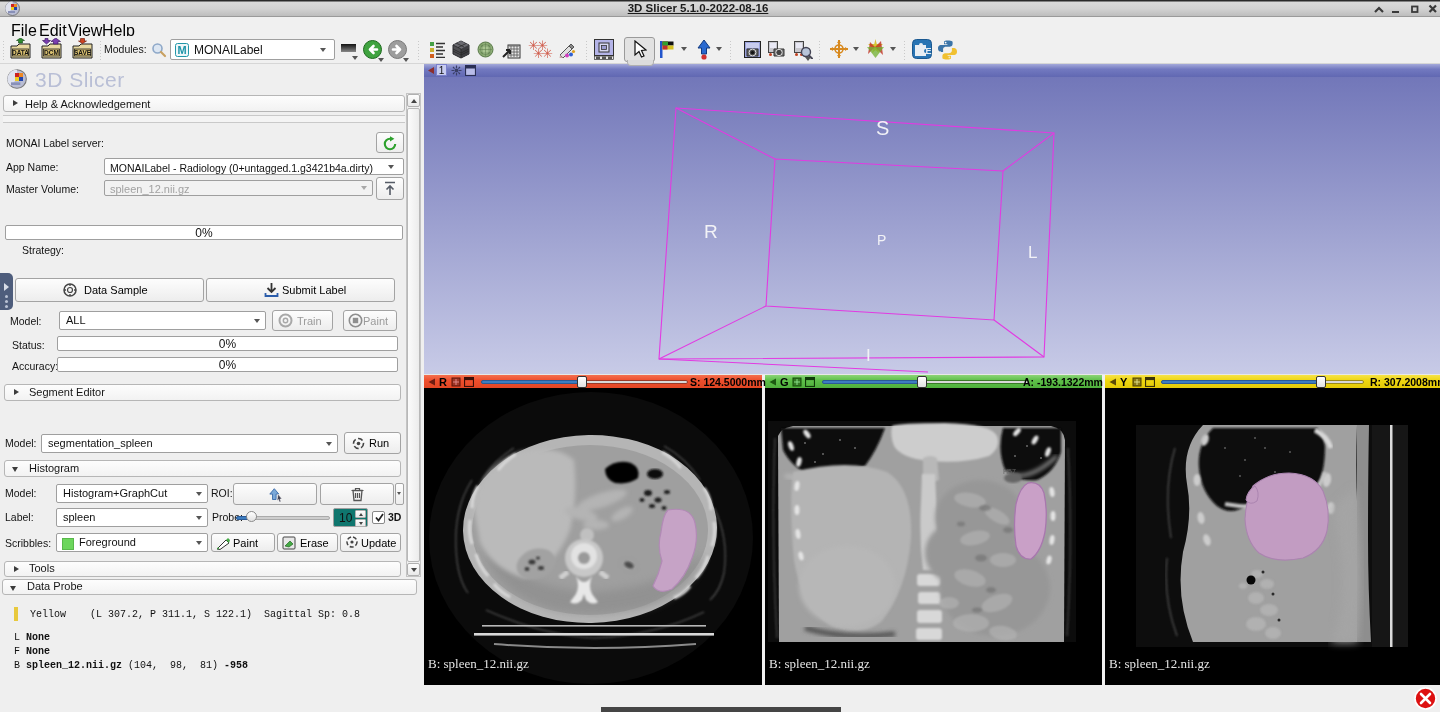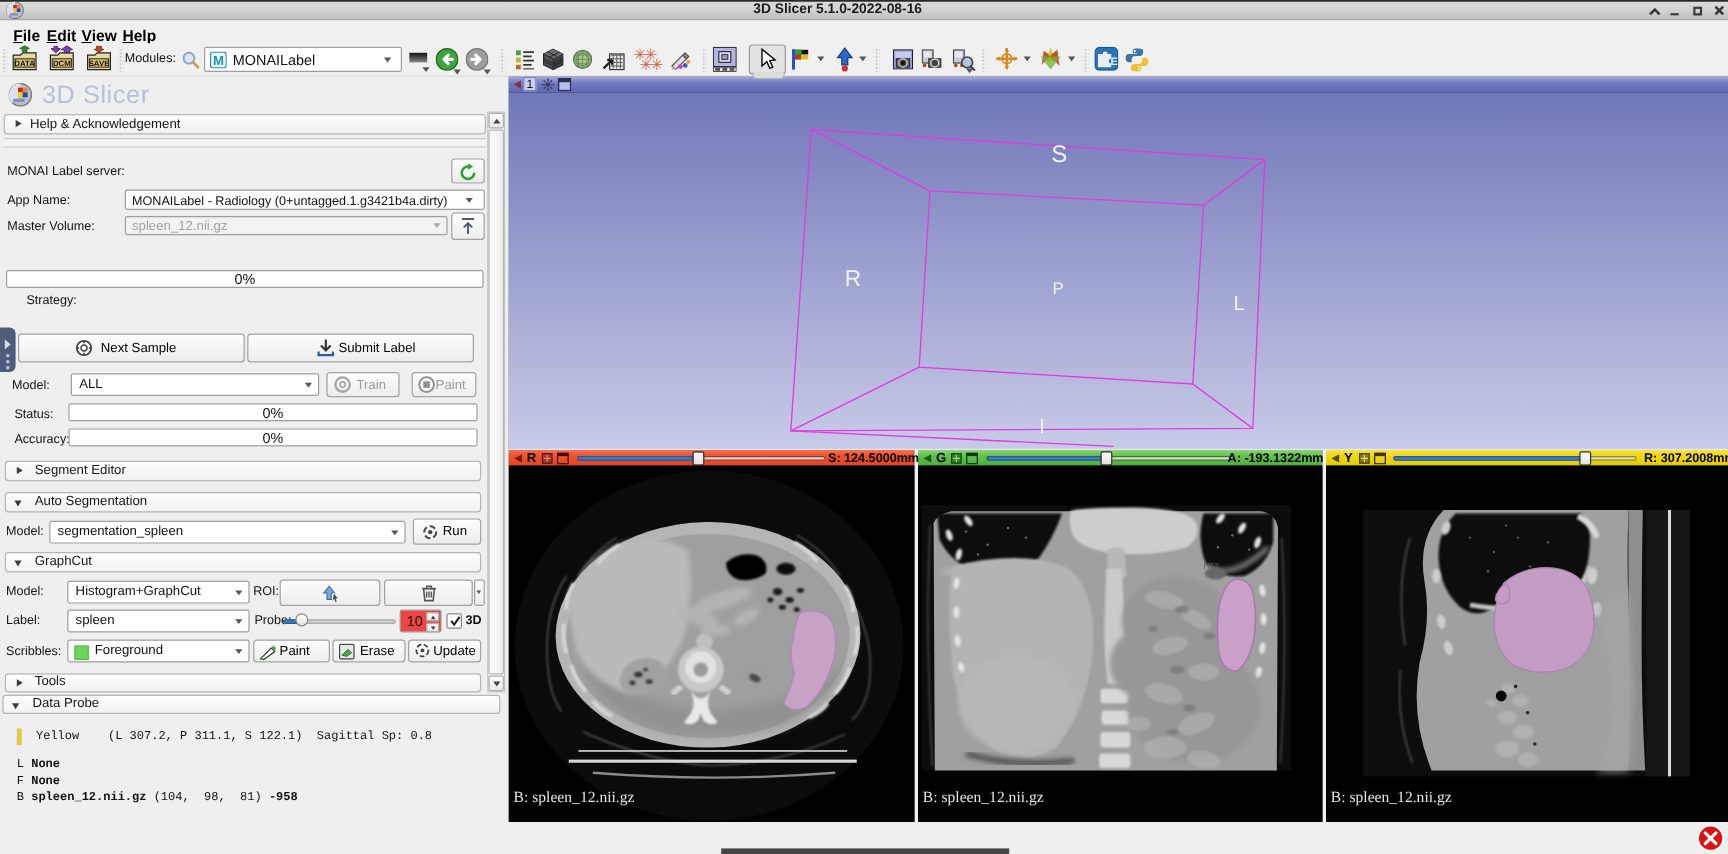--- a/index.html
+++ b/index.html
@@ -2,42 +2,42 @@
 <html><head>
 <meta charset="utf-8">
 <style>
 html,body{margin:0;padding:0;width:1440px;height:712px;overflow:hidden;background:#efefef;
 font-family:"Liberation Sans",sans-serif;}
 *{box-sizing:border-box;}
 #app{position:absolute;left:0;top:0;width:1440px;height:712px;}
 .abs{position:absolute;}
 
 #titlebar{left:0;top:0;width:1440px;height:17px;background:linear-gradient(#2a2a2a 0,#2a2a2a 1px,#dadada 2px,#d2d2d2 55%,#bdbdbd);border-bottom:1px solid #9a9a9a;}
-#titletext{left:0;top:2px;width:1396px;text-align:center;font-size:11.5px;font-weight:bold;color:#1c1c1c;}
+#titletext{left:0;top:2px;width:1396px;text-align:center;font-size:11.5px;font-weight:bold;color:#1c1c1c;text-decoration:underline;}
 
 #menubar{left:0;top:17px;width:1440px;height:19px;background:#f0f0f0;font-size:11px;color:#111;}
-.menuitem{top:4px;font-size:13px;font-weight:bold;}
+.menuitem{top:4px;font-size:16px;}
 .menuitem u{text-decoration:underline;}
 
 #toolbar{left:0;top:36px;width:1440px;height:28px;background:#f0f0f0;border-bottom:1px solid #d6d6d6;}
 .sep{top:4px;width:4px;height:20px;background-image:radial-gradient(#c9c9c9 1px,transparent 1px);background-size:3px 3px;}
 .combo{background:#fff;border:1px solid #9f9f9f;border-radius:2px;font-size:11px;color:#111;overflow:hidden;}
 .combo span{white-space:nowrap;}
 .combo .arr,.carr{position:absolute;right:5px;top:50%;margin-top:-2px;width:0;height:0;border-left:3.5px solid transparent;border-right:3.5px solid transparent;border-top:4.5px solid #555;}
 .ddarr{width:0;height:0;border-left:3.5px solid transparent;border-right:3.5px solid transparent;border-top:4.5px solid #555;}
 
 #panel{left:0;top:64px;width:424px;height:621px;background:#efefef;}
 .cbar{background:linear-gradient(#fdfdfd,#f2f2f2);border:1px solid #b6b6b6;border-radius:3px;font-size:11px;color:#161616;}
 .cbar .tri-r{position:absolute;left:9px;top:4px;width:0;height:0;border-top:3.5px solid transparent;border-bottom:3.5px solid transparent;border-left:5px solid #3c3c3c;}
 .cbar .tri-d{position:absolute;left:7px;top:6px;width:0;height:0;border-left:3.5px solid transparent;border-right:3.5px solid transparent;border-top:5px solid #3c3c3c;}
 .lbl{font-size:10.5px;color:#131313;white-space:nowrap;}
 .pbar{background:#fff;border:1px solid #9f9f9f;border-radius:2px;text-align:center;font-size:12px;color:#111;}
 .btn{background:linear-gradient(#fdfdfd,#ededed);border:1px solid #a3a3a3;border-radius:3px;font-size:12px;color:#141414;text-align:center;}
 .btn.dis{color:#9b9b9b;}
-.spin{background:#ef4444;border:1px solid #9f9f9f;border-radius:2px;font-size:12px;color:#111;}
+.spin{background:#0f766e;border:1px solid #9f9f9f;border-radius:2px;font-size:12px;color:#111;}
 
 #views{left:424px;top:64px;width:1016px;height:621px;background:#000;}
 #hdr3d{left:0;top:0;width:1016px;height:13px;background:linear-gradient(#a4a9da,#7279c0 40%,#6168b2);}
 #bg3d{left:0;top:13px;width:1016px;height:298px;background:linear-gradient(#7277b9,#c8cbe7);}
 .vhdr{height:13px;font-size:11px;color:#111;}
 .slabel{font-size:11px;color:#000;font-weight:bold;white-space:nowrap;}
 #bottomstrip{left:0;top:685px;width:1440px;height:27px;background:#efefef;}
 </style>
 </head>
 <body>
@@ -313,21 +313,21 @@
 
 <div class="abs pbar" style="left:5px;top:225px;width:398px;height:15px;line-height:14px">0%</div>
 <div class="abs lbl" style="left:22px;top:244px">Strategy:</div>
 
 <div class="abs btn" style="left:15px;top:278px;width:189px;height:24px"></div>
 <svg class="abs" style="left:63px;top:283px" width="14" height="14">
       <circle cx="7" cy="7" r="6" fill="none" stroke="#444" stroke-width="1.5"></circle>
       <circle cx="7" cy="7" r="2.5" fill="none" stroke="#444" stroke-width="1.2"></circle>
       <path d="M7 1 V3 M7 11 V13 M1 7 H3 M11 7 H13" stroke="#444" stroke-width="1.3"></path>
     </svg>
-<div class="abs" style="left:84px;top:284px;font-size:11px">Next Sample</div>
+<div class="abs" style="left:84px;top:284px;font-size:11px">Data Sample</div>
 <div class="abs btn" style="left:206px;top:278px;width:189px;height:24px"></div>
 <svg class="abs" style="left:264px;top:282px" width="15" height="16">
       <path d="M7.5 1 V9 M3.5 6 L7.5 10 L11.5 6" stroke="#333" stroke-width="1.8" fill="none"></path>
       <path d="M1.5 11 V14 H13.5 V11" stroke="#2a5caa" stroke-width="1.8" fill="none"></path>
     </svg>
 <div class="abs" style="left:282px;top:284px;font-size:11px">Submit Label</div>
 
 <div class="abs lbl" style="left:10px;top:315px">Model:</div>
 <div class="abs combo" style="left:59px;top:311px;width:207px;height:19px">
       <span style="position:absolute;left:6px;top:2px">ALL</span>
@@ -348,39 +348,35 @@
 <div class="abs lbl" style="left:12px;top:339px">Status:</div>
 <div class="abs pbar" style="left:57px;top:336px;width:341px;height:15px;line-height:14px">0%</div>
 <div class="abs lbl" style="left:12px;top:360px">Accuracy:</div>
 <div class="abs pbar" style="left:57px;top:357px;width:341px;height:15px;line-height:14px">0%</div>
 
 <div class="abs cbar" style="left:4px;top:384px;width:397px;height:17px">
       <span class="tri-r"></span>
       <span style="position:absolute;left:24px;top:1px">Segment Editor</span>
     </div>
 
-<div class="abs cbar" style="left:4px;top:410px;width:397px;height:17px">
-      <span class="tri-d"></span>
-      <span style="position:absolute;left:24px;top:1px">Auto Segmentation</span>
-    </div>
 <div class="abs lbl" style="left:5px;top:437px">Model:</div>
 <div class="abs combo" style="left:41px;top:434px;width:297px;height:19px">
       <span style="position:absolute;left:6px;top:2px">segmentation_spleen</span>
       <span class="arr"></span>
     </div>
 <div class="abs btn" style="left:344px;top:432px;width:57px;height:22px"></div>
 <svg class="abs" style="left:352px;top:437px" width="13" height="13">
       <circle cx="6.5" cy="6.5" r="5" fill="none" stroke="#444" stroke-width="1.6" stroke-dasharray="5 2.5"></circle>
       <circle cx="6.5" cy="6.5" r="1.8" fill="#444"></circle>
     </svg>
 <div class="abs" style="left:369px;top:437px;font-size:11px">Run</div>
 
 <div class="abs cbar" style="left:4px;top:460px;width:397px;height:17px">
       <span class="tri-d"></span>
-      <span style="position:absolute;left:24px;top:1px">GraphCut</span>
+      <span style="position:absolute;left:24px;top:1px">Histogram</span>
     </div>
 <div class="abs lbl" style="left:5px;top:487px">Model:</div>
 <div class="abs combo" style="left:56px;top:484px;width:152px;height:19px">
       <span style="position:absolute;left:6px;top:2px">Histogram+GraphCut</span>
       <span class="arr"></span>
     </div>
 <div class="abs lbl" style="left:211px;top:487px">ROI:</div>
 <div class="abs btn" style="left:233px;top:483px;width:84px;height:22px"></div>
 <svg class="abs" style="left:268px;top:486px" width="16" height="16">
       <path d="M5 15 L5 9 L2 9 L7 3 L12 9 L9 9 L9 15 Z" fill="#7aa8d8" stroke="#3a6aa8" transform="scale(0.9)"></path>

